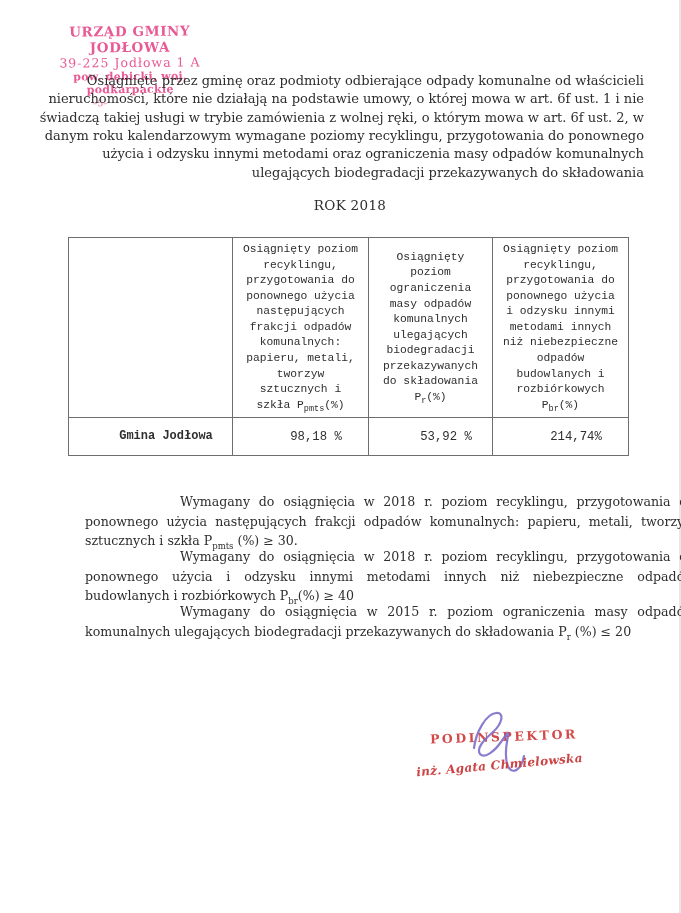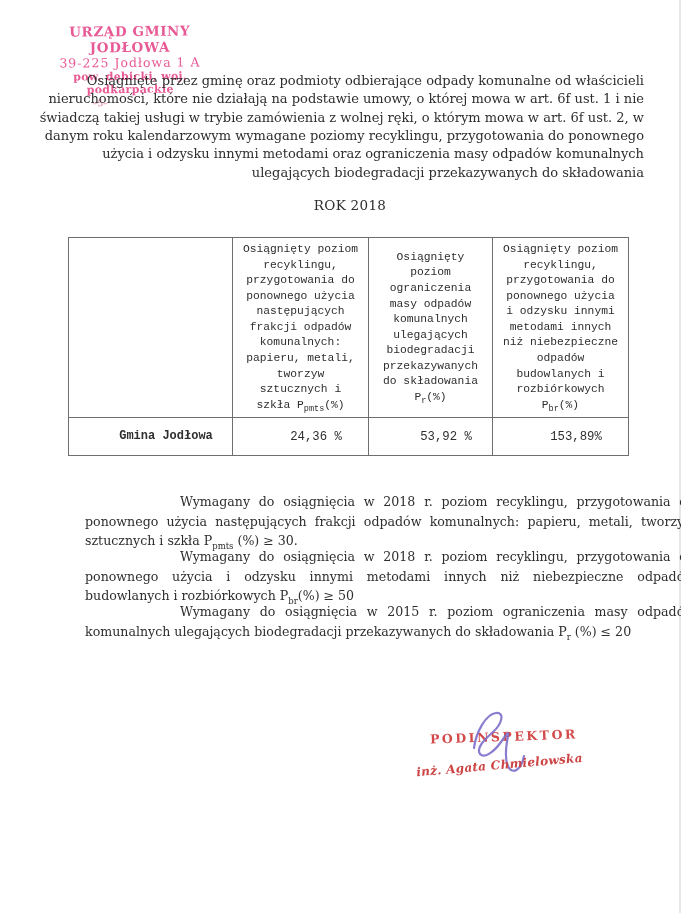--- a/index.html
+++ b/index.html
@@ -121,30 +121,30 @@
         <span>Osiągnięty poziom ograniczenia masy odpadów komunalnych ulegających biodegradacji przekazywanych do składowania </span><span><span>P</span><sub>r</sub><span>(%)</span></span>
       </th>
       <th>
         <span>Osiągnięty poziom recyklingu, przygotowania do ponownego użycia i odzysku innymi metodami innych niż niebezpieczne odpadów budowlanych i rozbiórkowych </span><span><span>P</span><sub>br</sub><span>(%)</span></span>
       </th>
     </tr>
     <tr class="row-1">
       <td>
         <div class="entity">Gmina Jodłowa</div>
       </td>
-      <td>24,36 %</td>
+      <td>98,18 %</td>
       <td>53,92 %</td>
-      <td>153,89%</td>
+      <td>214,74%</td>
     </tr>
   </tbody>
     </table>
 
   <p class="req req-0"><span>Wymagany do osiągnięcia w 2018 r. poziom recyklingu, przygotowania do ponownego użycia następujących frakcji odpadów komunalnych: papieru, metali, tworzyw sztucznych i szkła P</span><sub>pmts</sub><span> (%) ≥ 30.</span></p>
 
-  <p class="req req-1"><span>Wymagany do osiągnięcia w 2018 r. poziom recyklingu, przygotowania do ponownego użycia i odzysku innymi metodami innych niż niebezpieczne odpadów budowlanych i rozbiórkowych P</span><sub>br</sub><span>(%)  ≥ 50</span></p>
+  <p class="req req-1"><span>Wymagany do osiągnięcia w 2018 r. poziom recyklingu, przygotowania do ponownego użycia i odzysku innymi metodami innych niż niebezpieczne odpadów budowlanych i rozbiórkowych P</span><sub>br</sub><span>(%)  ≥ 40</span></p>
 
   <p class="req req-2"><span>Wymagany do osiągnięcia w 2015 r. poziom ograniczenia masy odpadów komunalnych ulegających biodegradacji przekazywanych do składowania P</span><sub>r</sub><span> (%) ≤ 20</span></p>
 
 
   <div class="sig-title">PODINSPEKTOR</div>
   <svg class="sig-scribble" width="90" height="75" viewBox="0 0 90 75">
     <path d="M14,40 C 16,24 26,6 36,5 C 45,4 42,16 33,24 C 24,32 16,40 20,46 C 24,51 34,44 41,34 C 46,27 49,22 48,28 C 46,38 44,52 49,60 C 54,67 62,60 64,48" fill="none" stroke="#7d6ec9" stroke-width="2.2" stroke-linecap="round" opacity="0.9"></path>
   </svg>
   <div class="sig-name">inż. Agata Chmielowska</div>
 

